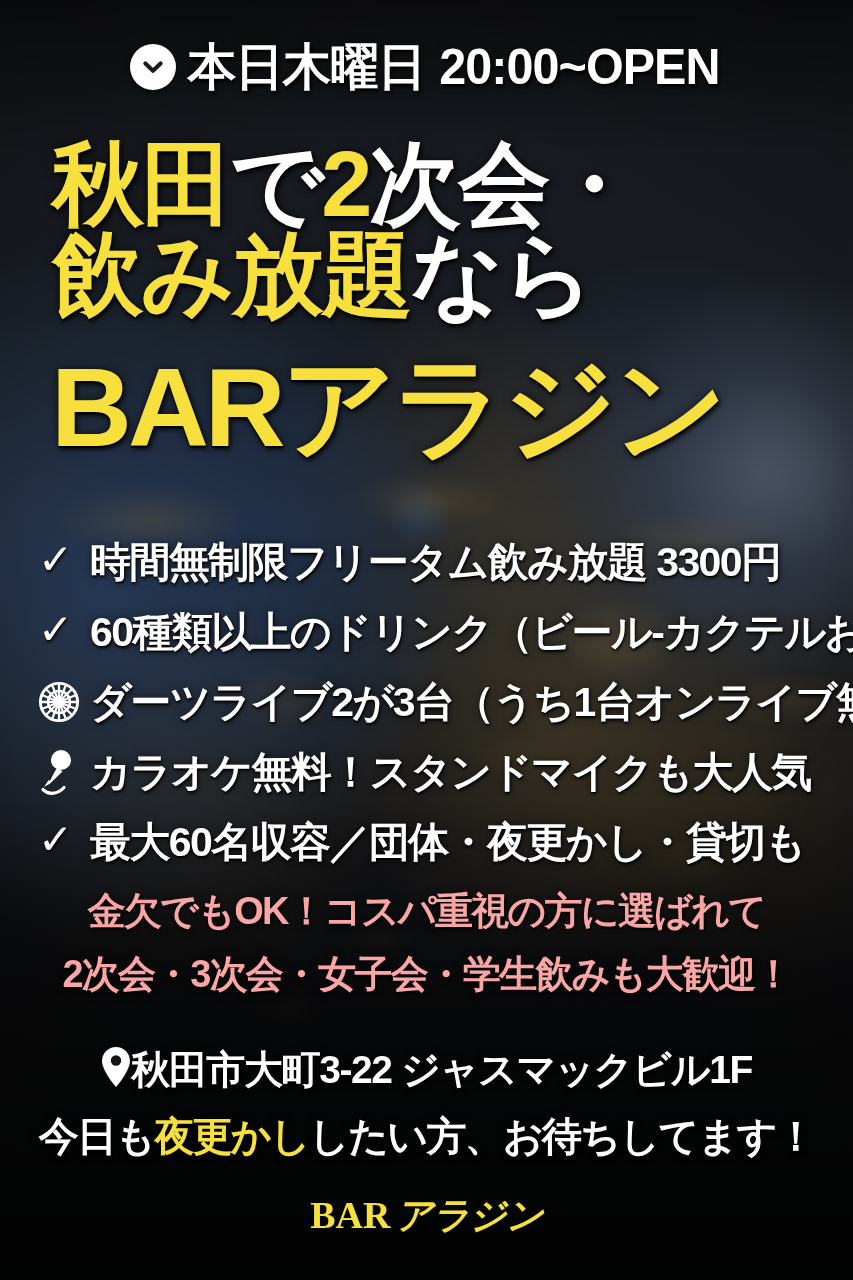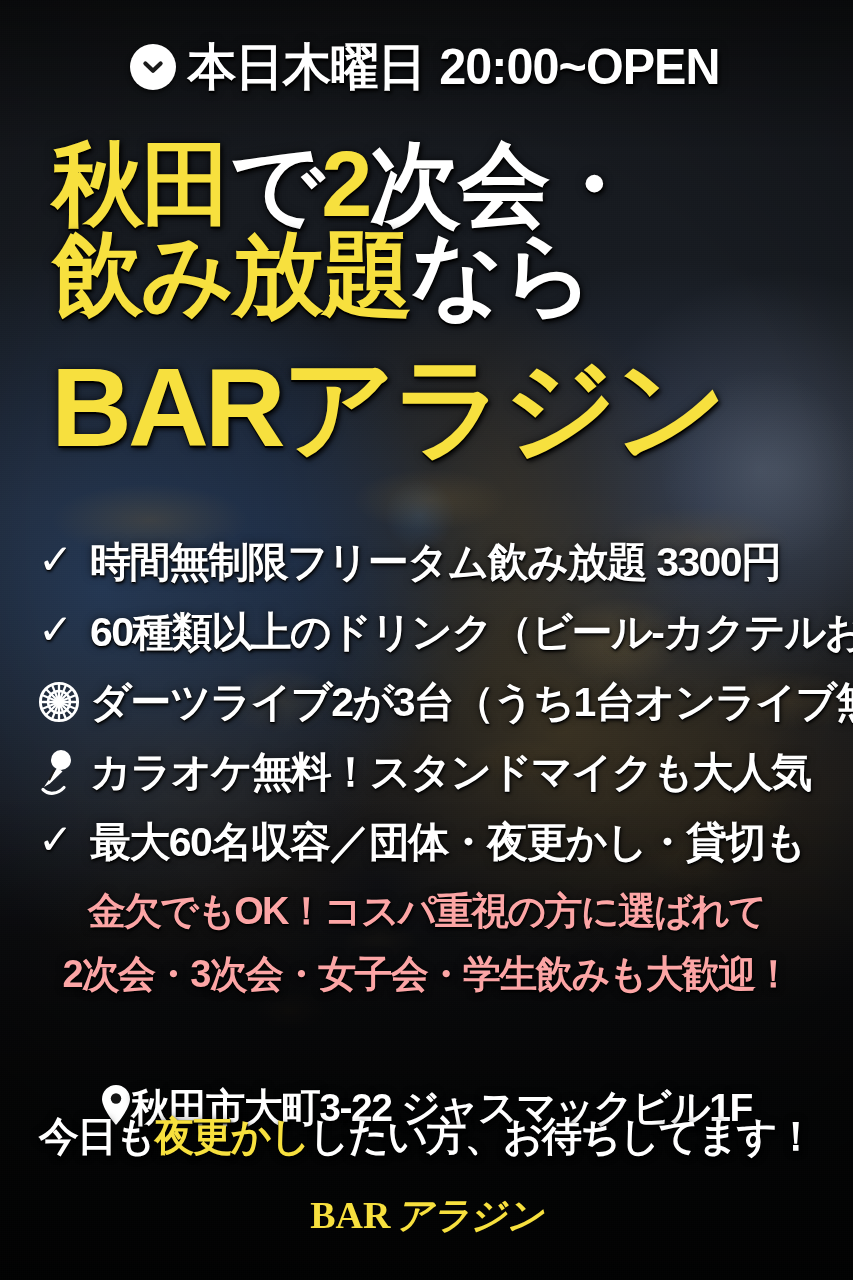--- a/index.html
+++ b/index.html
@@ -198,21 +198,20 @@
     line-height: 1;
     white-space: nowrap;
   }
   .para .p2 { margin-top: 25px; }
 
   
   .addr {
     position: absolute;
     top: 1046px; left: 0; width: 853px;
     display: flex; align-items: center; justify-content: center;
-    margin-top: 38px;
   }
   .pin { flex: 0 0 auto; display: block; }
   .addr-text {
     font-size: 39px;
     font-weight: 700;
     letter-spacing: -1.4px;
     color: #fff;
     line-height: 1;
     white-space: nowrap;
   }

